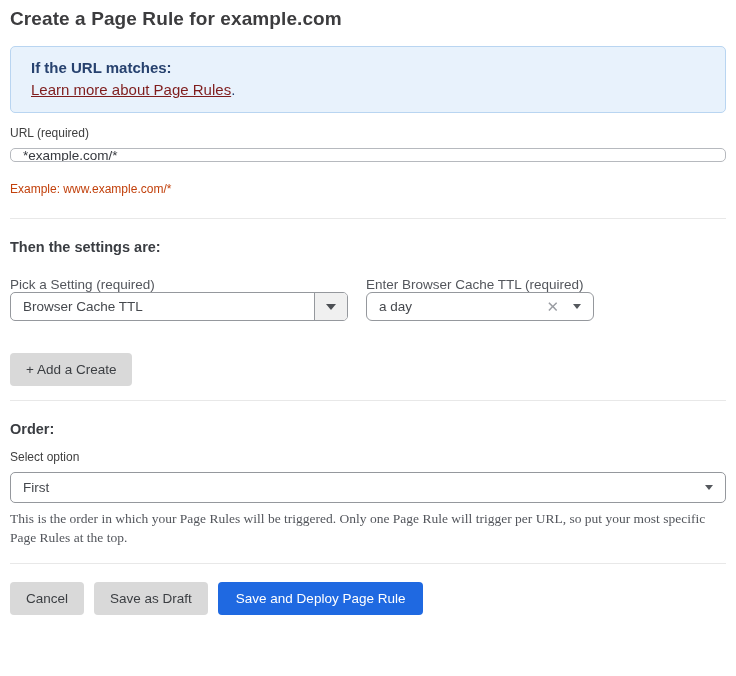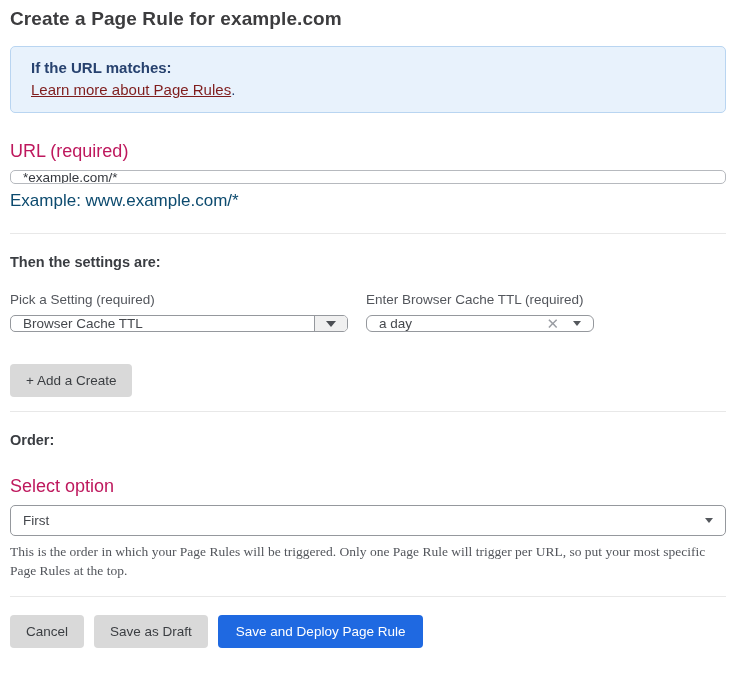--- a/index.html
+++ b/index.html
@@ -33,42 +33,42 @@
   }
   .info-box .info-heading { font-weight: bold; }
   .info-box a.info-link {
     color: #7f1d1d;
     text-decoration: underline;
     cursor: pointer;
   }
 
   
   .field-label {
-    margin-top: 28px;
-    font-size: 18px;
-    color: #be185d;
+    margin-top: 13px;
+    font-size: 12px;
+    color: #404040;
   }
   .text-input {
     display: block;
     width: 100%;
     height: 14px;
     margin-top: 8px;
     border: 1px solid #b6b9be;
     border-radius: 5px;
     padding: 0 12px;
     font-family: "Liberation Sans", sans-serif;
     font-size: 13.5px;
     color: #36393f;
     background: #fff;
     outline: none;
   }
   .field-hint {
-    margin-top: 7px;
-    font-size: 17px;
-    color: #0c4a6e;
+    margin-top: 20px;
+    font-size: 12px;
+    color: #c2410c;
   }
 
   .divider {
     border: none;
     border-top: 1px solid #e8e8e8;
     margin: 22px 0 0 0;
   }
 
   .section-heading {
     margin-top: 20px;
@@ -77,22 +77,21 @@
     color: #3a3d42;
   }
 
   
   .settings-row { display: flex; gap: 18px; }
   .col-pick { width: 338px; }
   .col-ttl { width: 228px; }
   .col-label { margin-top: 22px; font-size: 13.5px; color: #53565c; }
 
   .select-box {
-    margin-top: 8px;
-    height: 17px;
+    height: 29px;
     border: 1px solid #95989d;
     border-radius: 5px;
     background: #fff;
     display: flex;
     align-items: center;
     font-size: 13.5px;
     color: #45484d;
     cursor: pointer;
     position: relative;
   }

